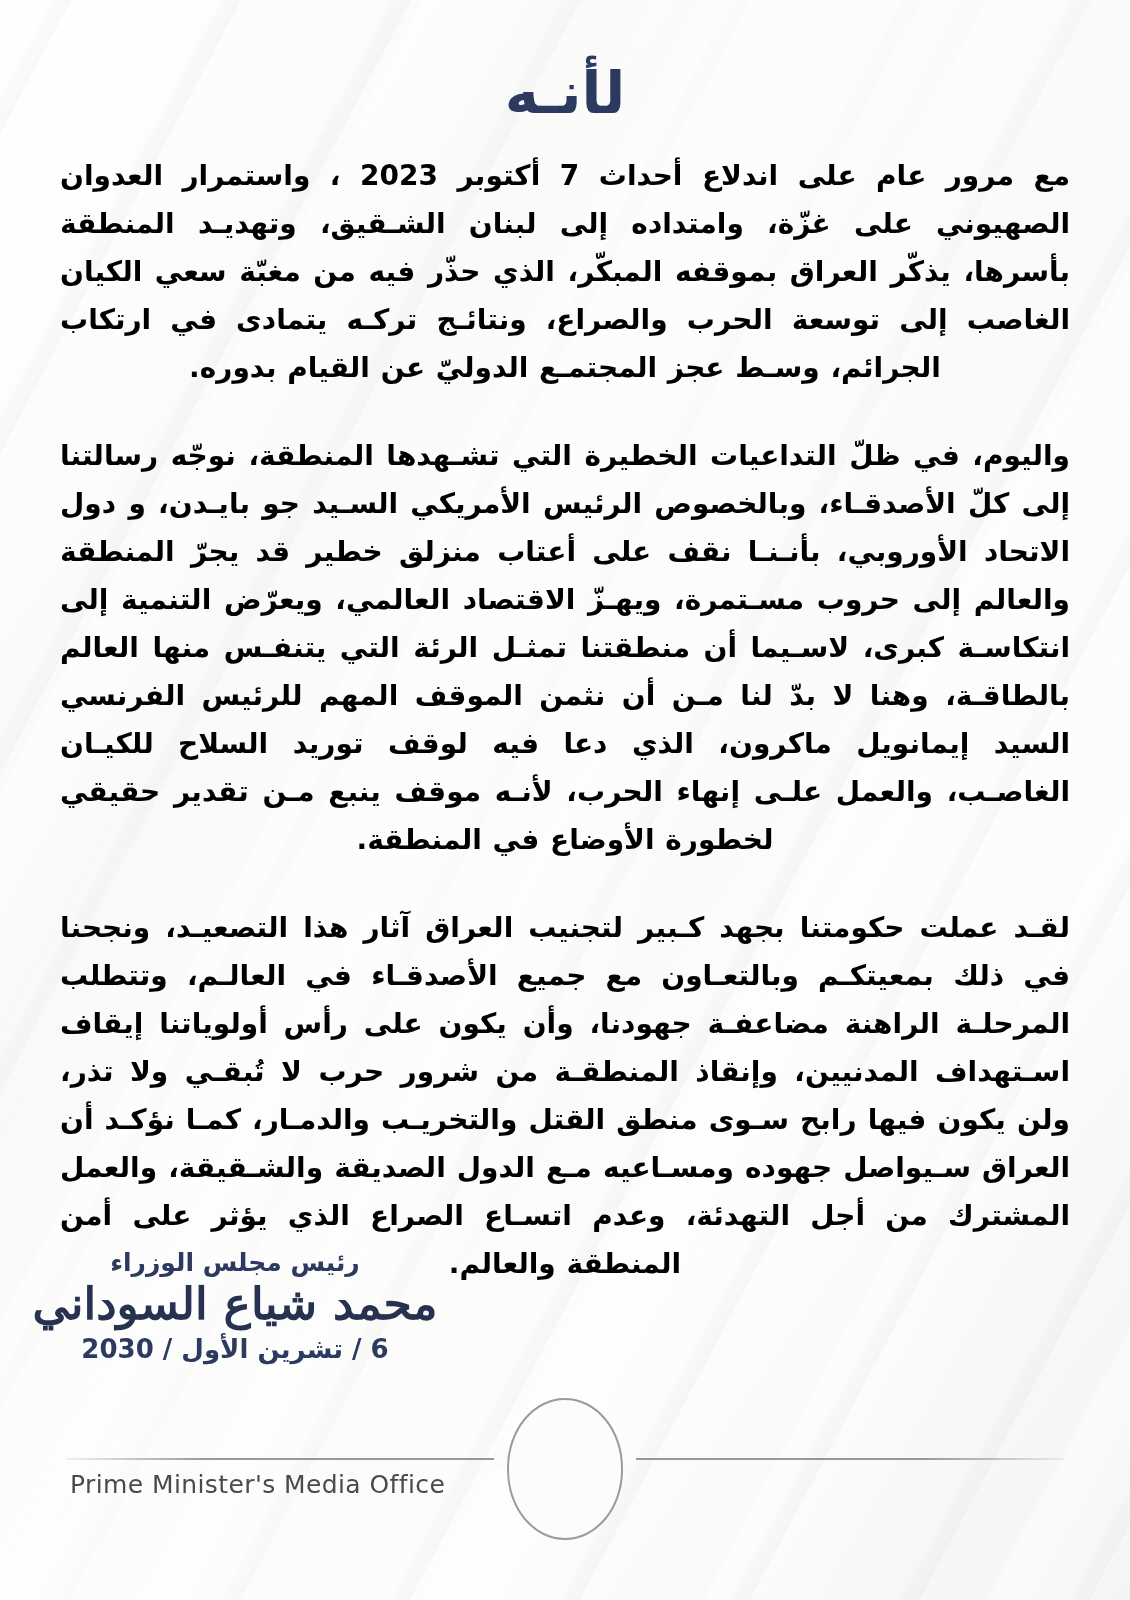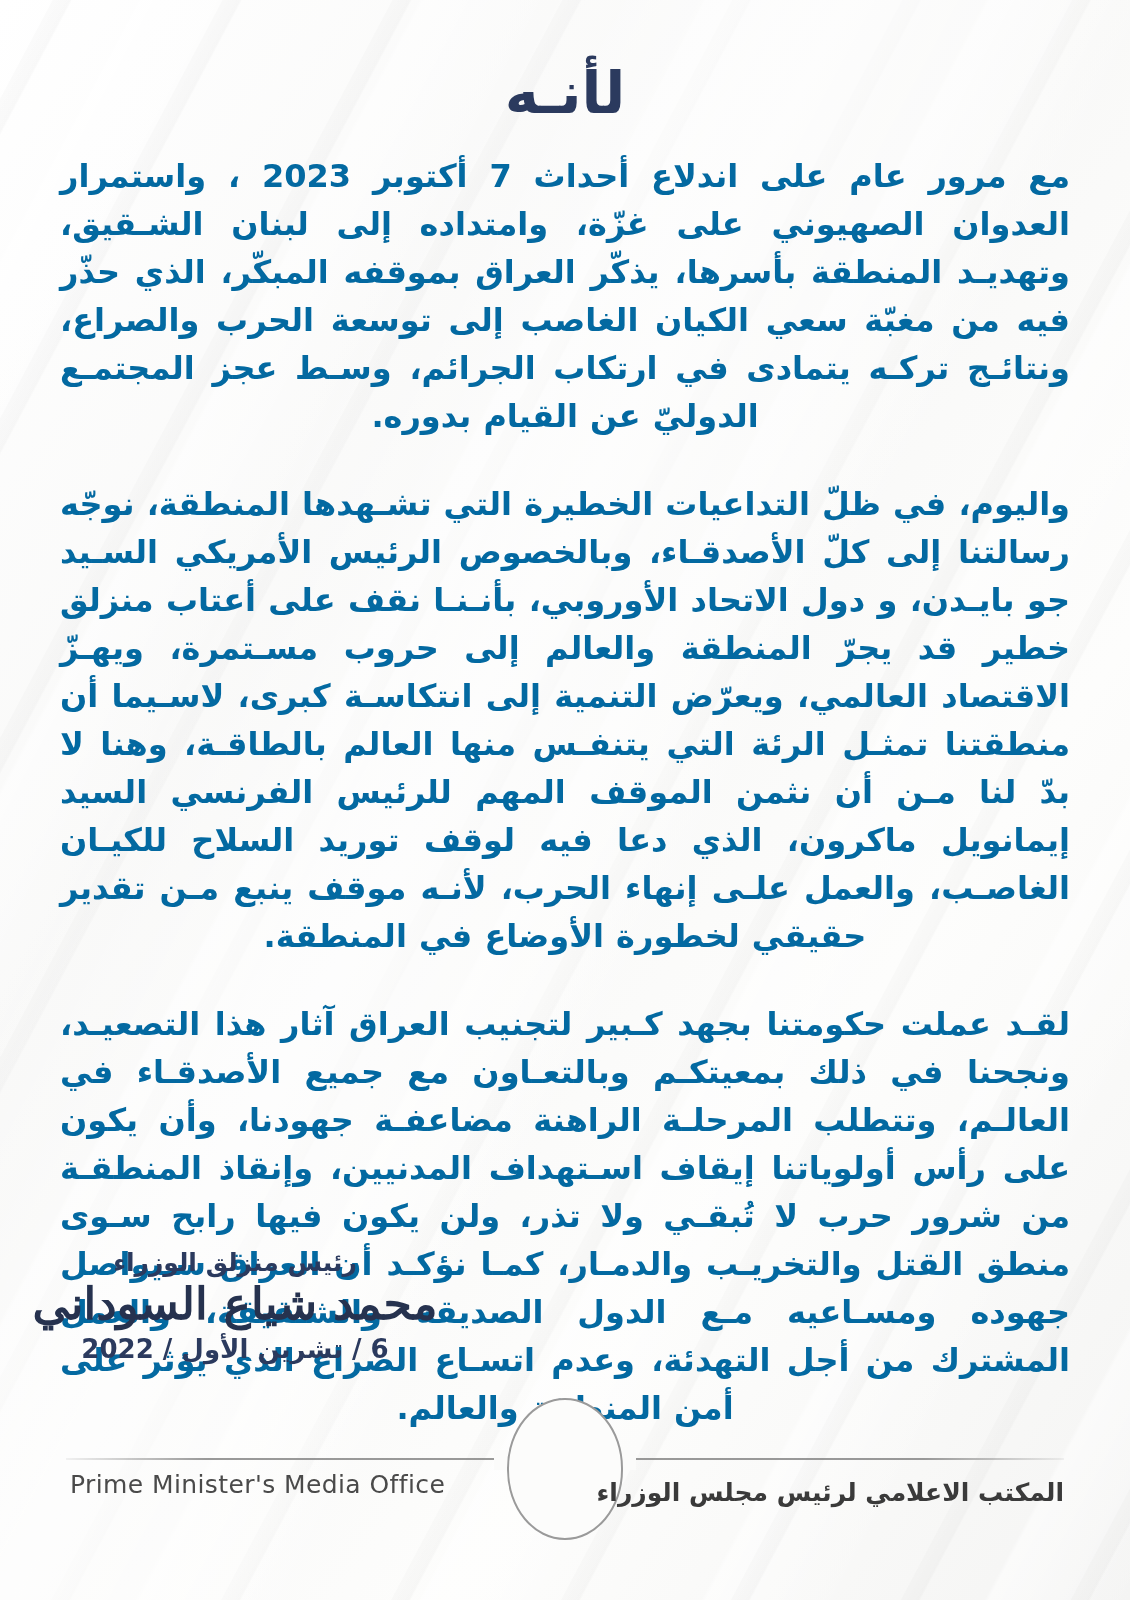--- a/index.html
+++ b/index.html
@@ -70,22 +70,22 @@
     line-height: 1.1;
   }
 
   
   .body-block {
     margin: 0 auto;
     width: 1010px;
     padding-top: 26px;
   }
   .para {
-    color: #0369a1;
-    font-size: 32px;
+    color: #000000;
+    font-size: 28px;
     line-height: 48px;
     text-align: justify;
     text-align-last: center;
     font-weight: 600;
     margin: 0 0 40px 0;
     word-spacing: 1px;
   }
   .para:last-child { margin-bottom: 0; }
 
   
@@ -195,23 +195,23 @@
 
   <div class="title">لأنـه</div>
 
   <div class="body-block">
     <p class="para">مع مرور عام على اندلاع أحداث 7 أكتوبر 2023 ، واستمرار العدوان الصهيوني على غزّة، وامتداده إلى لبنان الشـقيق، وتهديـد المنطقة بأسرها، يذكّر العراق بموقفه المبكّر، الذي حذّر فيه من مغبّة سعي الكيان الغاصب إلى توسعة الحرب والصراع، ونتائـج تركـه يتمادى في ارتكاب الجرائم، وسـط عجز المجتمـع الدوليّ عن القيام بدوره.</p>
     <p class="para">واليوم، في ظلّ التداعيات الخطيرة التي تشـهدها المنطقة، نوجّه رسالتنا إلى كلّ الأصدقـاء، وبالخصوص الرئيس الأمريكي السـيد جو بايـدن، و دول الاتحاد الأوروبي، بأنـنـا نقف على أعتاب منزلق خطير قد يجرّ المنطقة والعالم إلى حروب مسـتمرة، ويهـزّ الاقتصاد العالمي، ويعرّض التنمية إلى انتكاسـة كبرى، لاسـيما أن منطقتنا تمثـل الرئة التي يتنفـس منها العالم بالطاقـة، وهنا لا بدّ لنا مـن أن نثمن الموقف المهم للرئيس الفرنسي السيد إيمانويل ماكرون، الذي دعا فيه لوقف توريد السلاح للكيـان الغاصـب، والعمل علـى إنهاء الحرب، لأنـه موقف ينبع مـن تقدير حقيقي لخطورة الأوضاع في المنطقة.</p>
     <p class="para">لقـد عملت حكومتنا بجهد كـبير لتجنيب العراق آثار هذا التصعيـد، ونجحنا في ذلك بمعيتكـم وبالتعـاون مع جميع الأصدقـاء في العالـم، وتتطلب المرحلـة الراهنة مضاعفـة جهودنا، وأن يكون على رأس أولوياتنا إيقاف اسـتهداف المدنيين، وإنقاذ المنطقـة من شرور حرب لا تُبقـي ولا تذر، ولن يكون فيها رابح سـوى منطق القتل والتخريـب والدمـار، كمـا نؤكـد أن العراق سـيواصل جهوده ومسـاعيه مـع الدول الصديقة والشـقيقة، والعمل المشترك من أجل التهدئة، وعدم اتسـاع الصراع الذي يؤثر على أمن المنطقة والعالم.</p>
   </div>
 
   <div class="sign-block">
-    <div class="sign-role">رئيس منزلق الوزراء</div>
+    <div class="sign-role">رئيس مجلس الوزراء</div>
     <div class="sign-name">محمد شياع السوداني</div>
-    <div class="sign-date">6 / تشرين الأول / 2022</div>
+    <div class="sign-date">6 / تشرين الأول / 2030</div>
   </div>
 
   <div class="footer">
     <div class="footer-rule"></div>
     <div class="footer-rule-mask"></div>
 
     <div class="emblem-wrap">
       <div class="emblem-arc"></div>
       <svg width="120" height="150" viewBox="0 0 120 150">
         <g transform="translate(60,62)">
@@ -301,16 +301,15 @@
             <path d="M -8,2 Q 0,6 8,2 L 6,14 Q 0,18 -6,14 Z" fill="#c99a2e"></path>
 
             <rect x="-14" y="15" width="28" height="6" rx="1" fill="#1f7a46"></rect>
             <rect x="-12" y="17" width="24" height="1.2" fill="#d8e8dd"></rect>
           </g>
         </g>
       </svg>
     </div>
 
     <div class="footer-en">Prime Minister's Media Office</div>
-    <div class="footer-ar">المكتب الاعلامي لرئيس مجلس الوزراء</div>
   </div>
 
 </div>
 
 </body></html>

